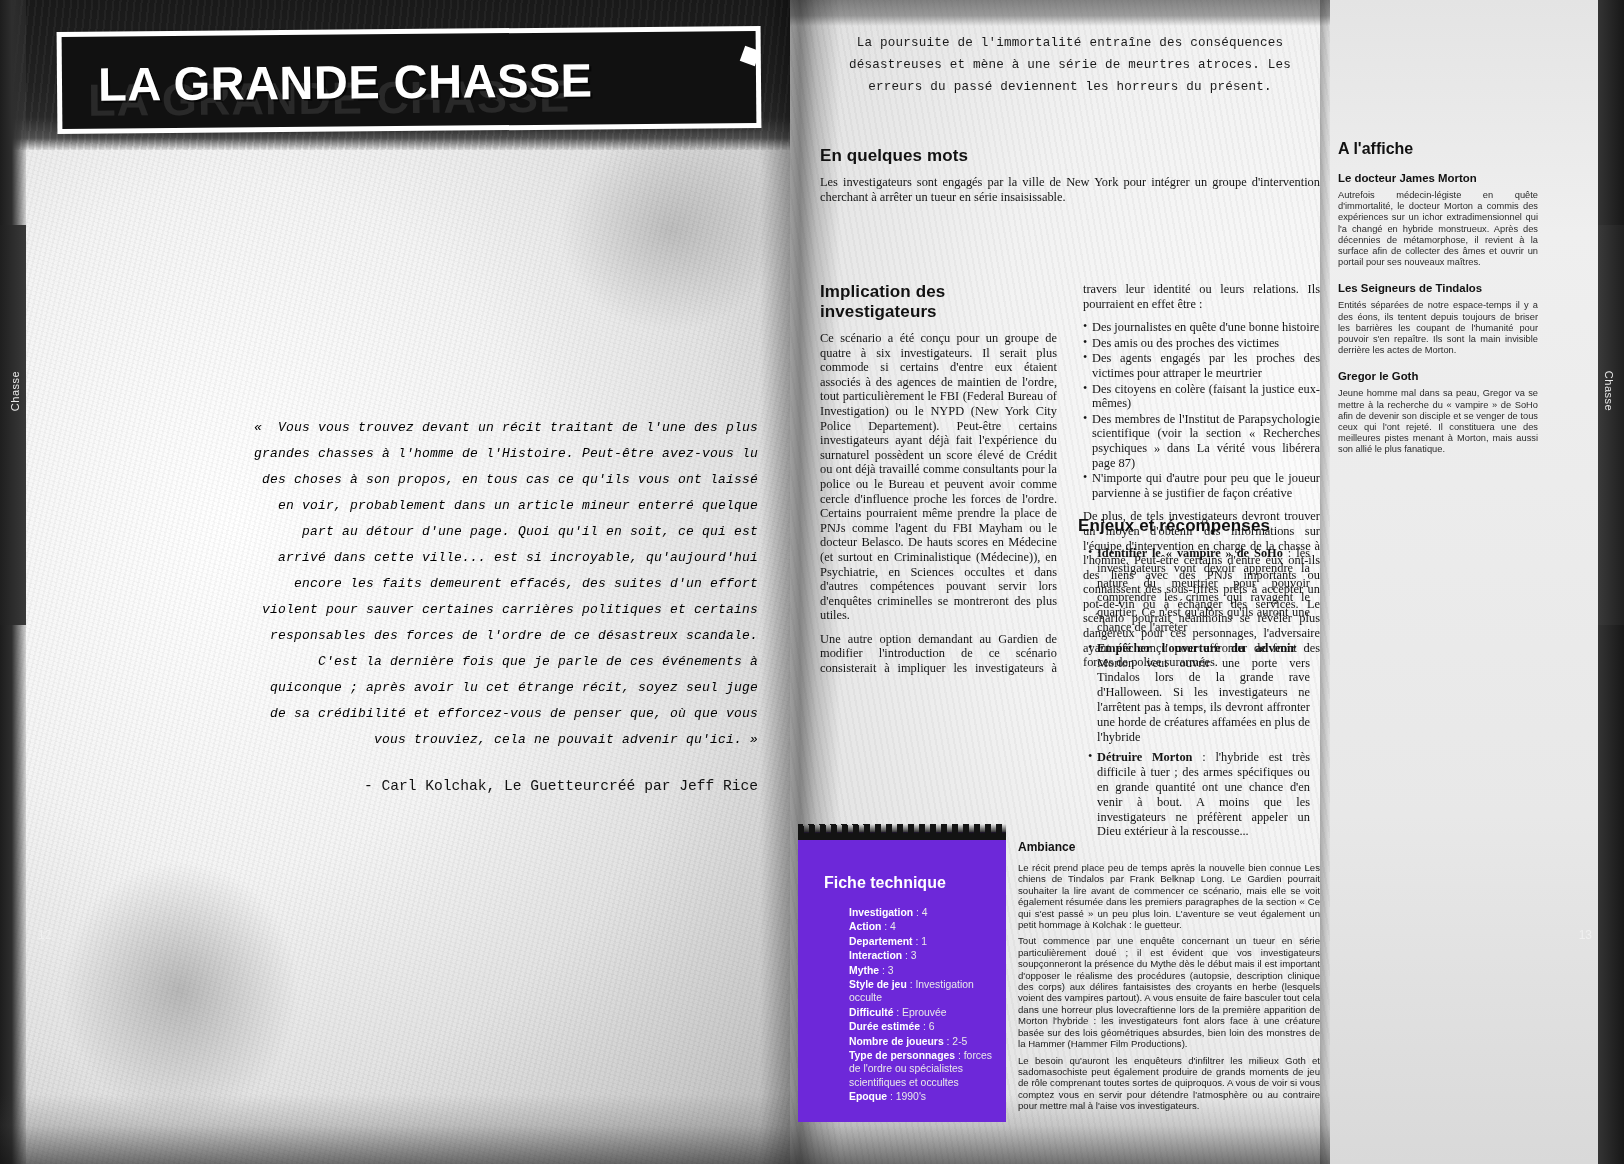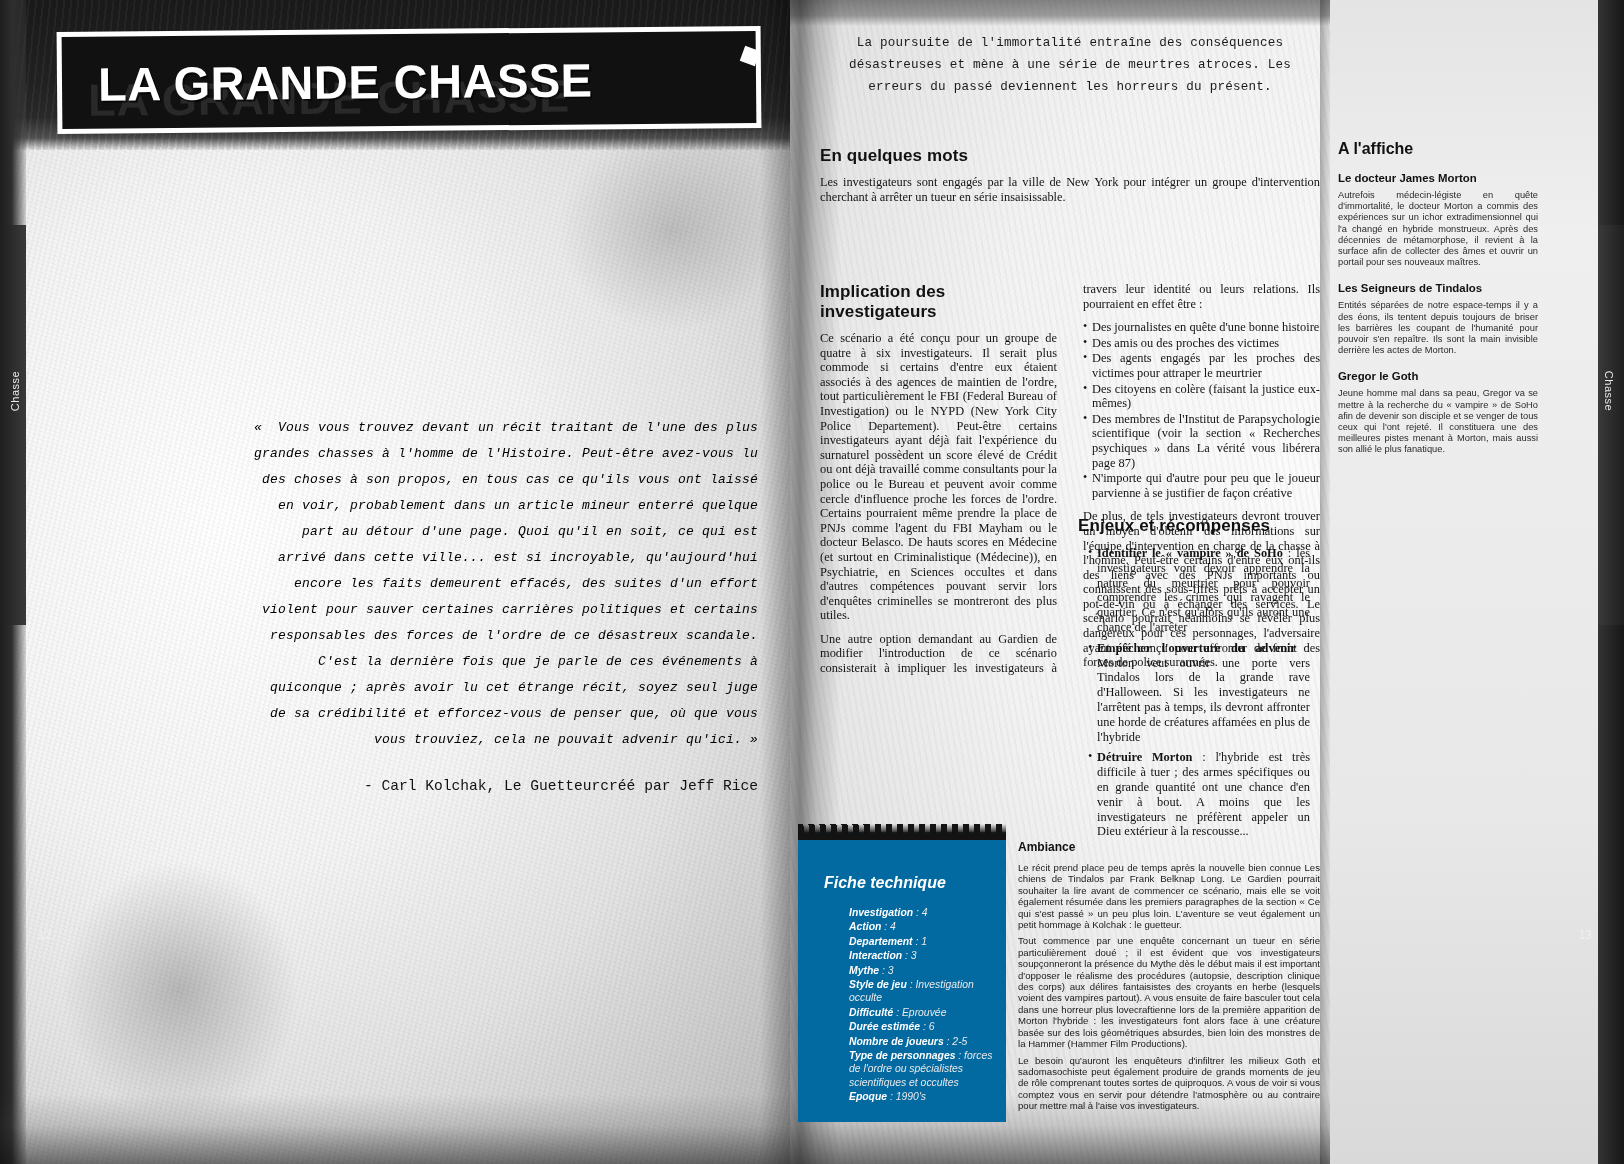--- a/index.html
+++ b/index.html
@@ -185,23 +185,22 @@
     font-family:"Liberation Serif", serif;
     font-size:12.4px; line-height:14.8px; color:#141414;
     text-align:justify; padding-left:9px; position:relative; margin-bottom:6px;
   }
   .enjeux li:before{ content:"•"; position:absolute; left:0; top:-1px; }
   .enjeux b{ font-weight:bold; }
 
   
   .fiche{
     position:absolute; left:798px; top:832px; width:208px; height:290px;
-    background:#0369a1;
+    background:#6d28d9;
     color:#f2f2f2;
-    font-style:italic;
   }
   .fiche:before{
     content:""; position:absolute; left:0; top:-8px; width:208px; height:16px;
     background:
       linear-gradient(180deg, rgba(19,19,19,0) 0%, #131313 60%),
       repeating-linear-gradient(88deg, #131313 0 6px, rgba(19,19,19,0) 6px 11px);
   }
   .fiche h3{
     font-size:16px; font-weight:bold; margin:42px 0 14px 26px; color:#fff;
   }

